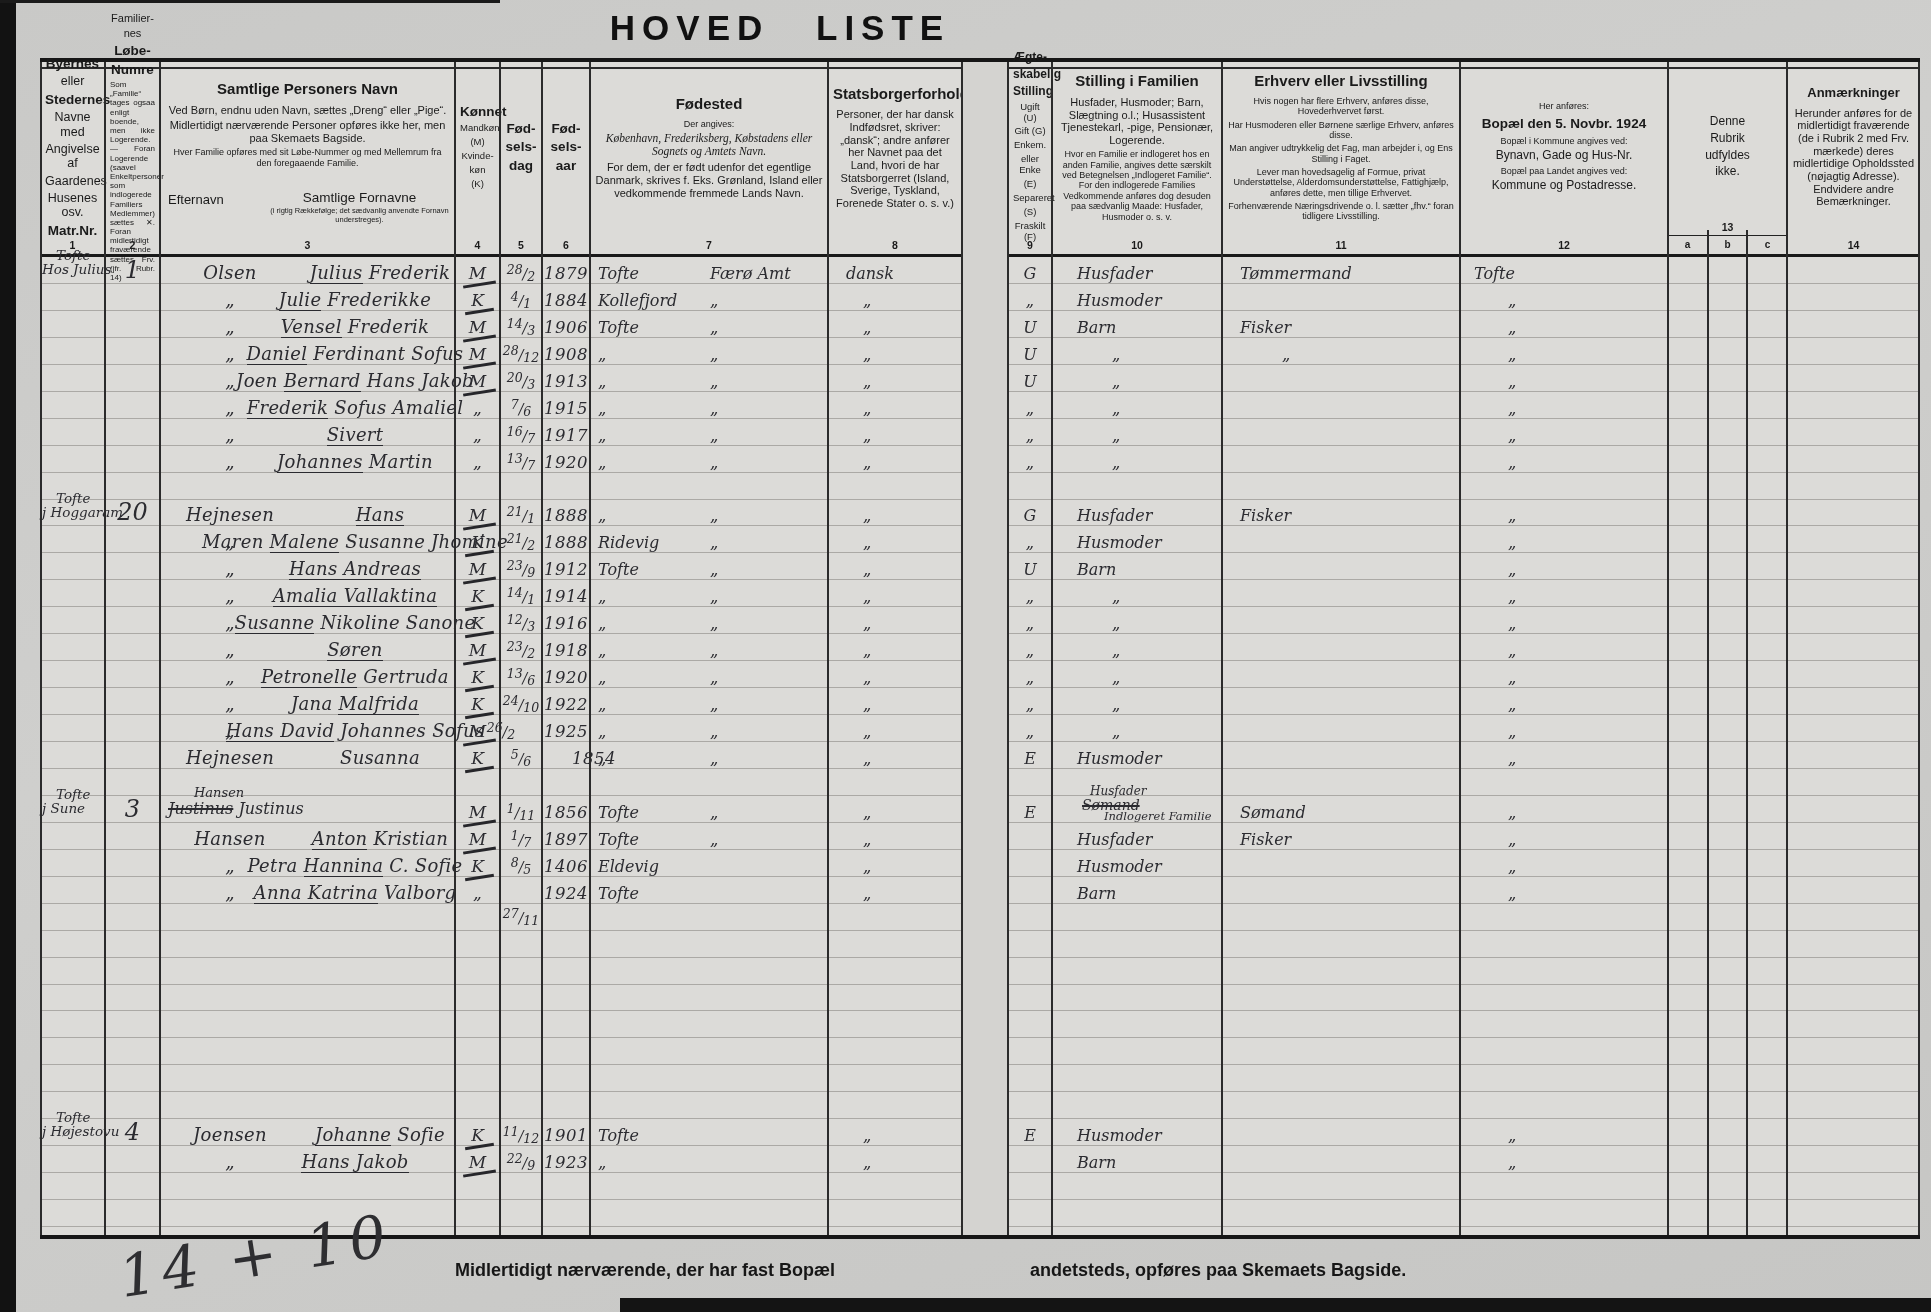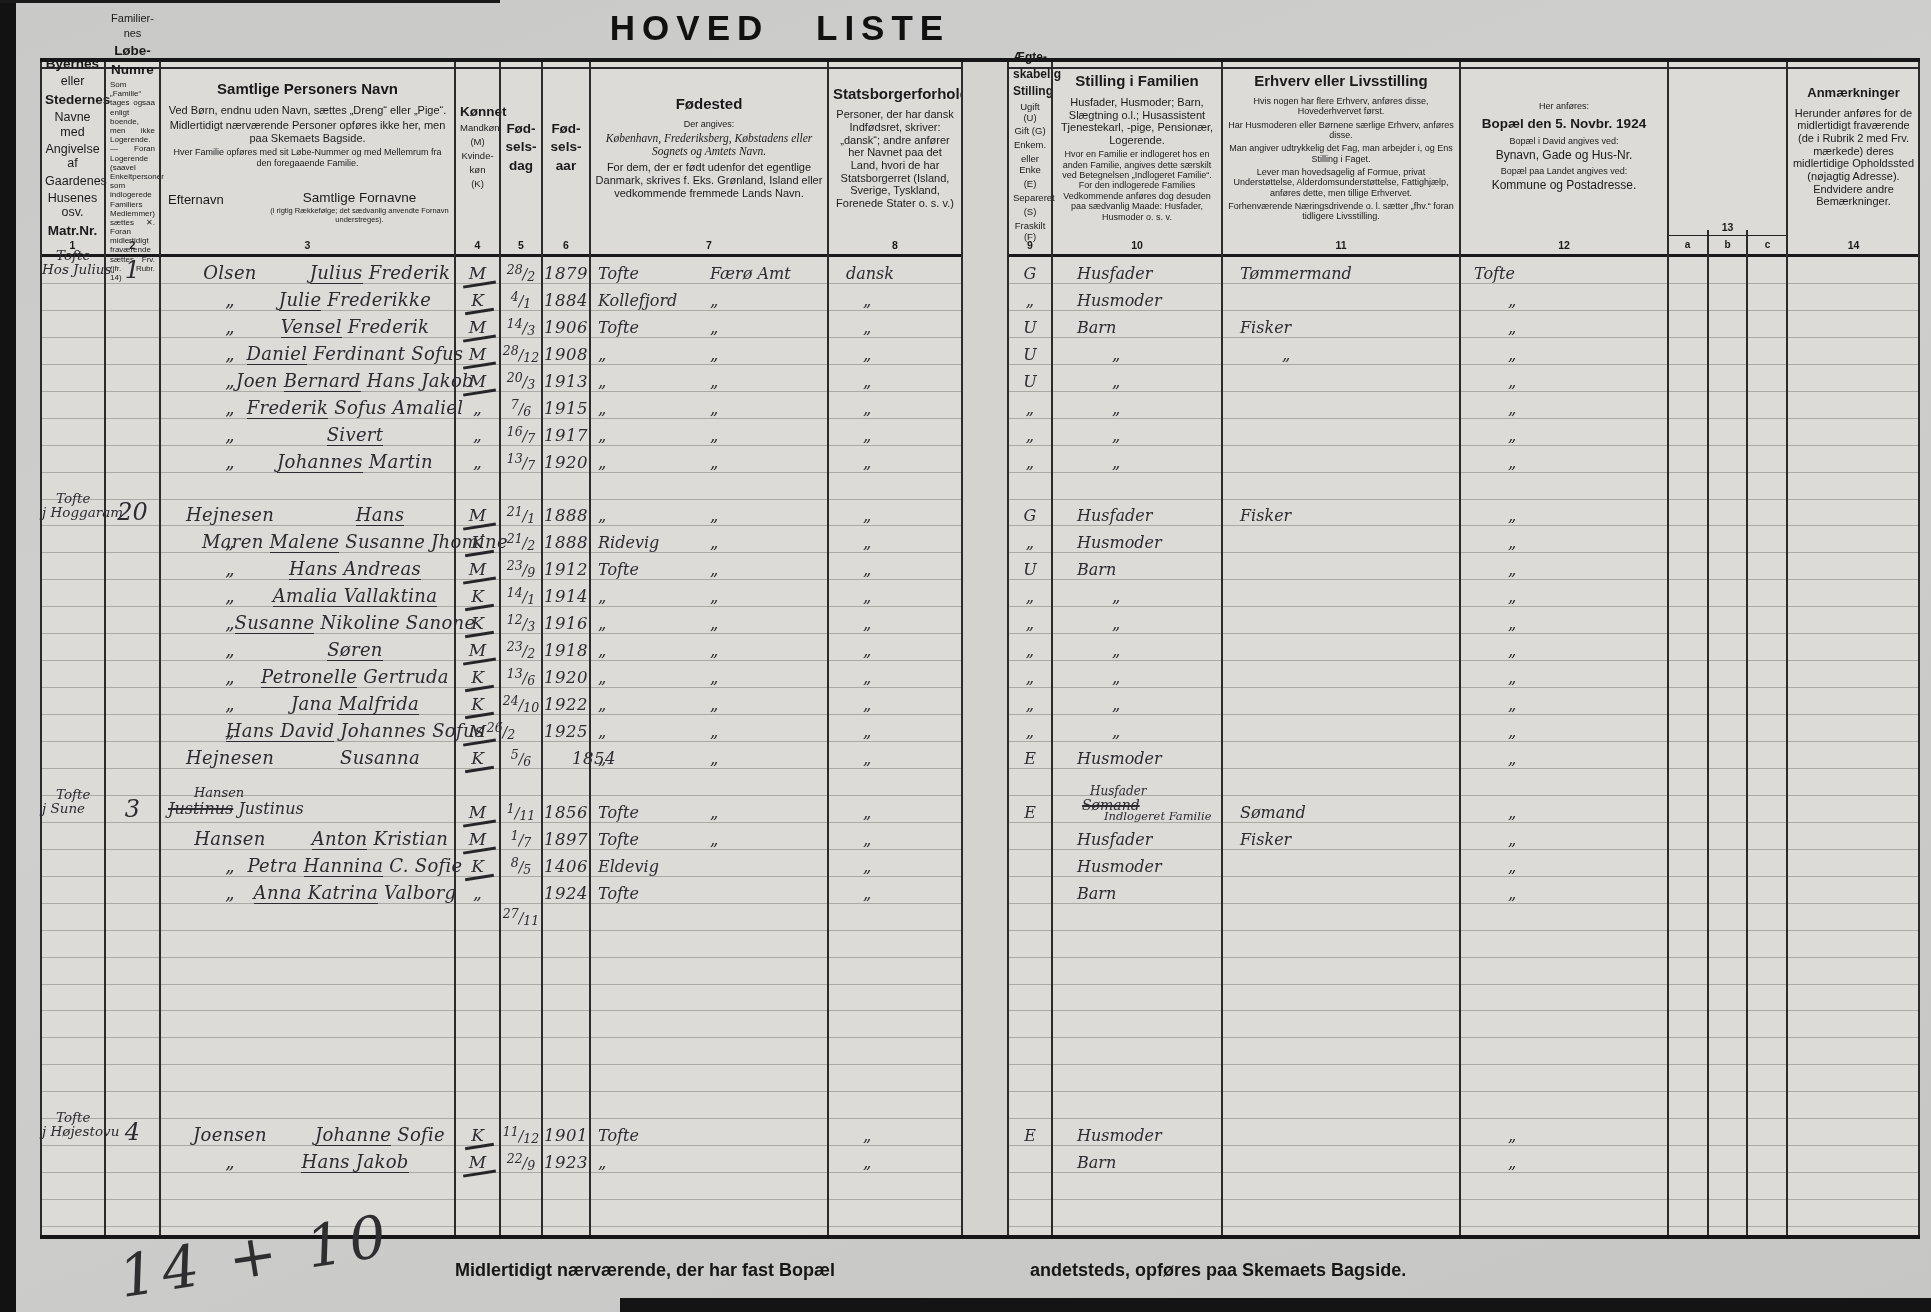--- a/index.html
+++ b/index.html
@@ -198,28 +198,34 @@
             <div class="p hx2">Man angiver udtrykkelig det Fag, man arbejder i, og Ens Stilling i Faget.</div>
             <div class="p hx2">Lever man hovedsagelig af Formue, privat Understøttelse, Alderdomsunderstøttelse, Fattighjælp, anføres dette, men tillige Erhvervet.</div>
             <div class="p hx2">Forhenværende Næringsdrivende o. l. sætter „fhv.“ foran tidligere Livsstilling.</div>
           </div>
           <div class="num">11</div>
         </div>
         <div class="hc" style="left: 1420px; width: 208px;">
           <div class="hcin">
             <div class="p hx2">Her anføres:</div>
             <div class="p hh2">Bopæl den 5. Novbr. 1924</div>
-            <div class="p hx2">Bopæl i David angives ved:</div>
+            <div class="p hx2">Bopæl i Kommune angives ved:</div>
             <div class="p hm2">Bynavn, Gade og Hus-Nr.</div>
             <div class="p hx2">Bopæl paa Landet angives ved:</div>
             <div class="p hm2">Kommune og Postadresse.</div>
           </div>
           <div class="num">12</div>
         </div>
         <div class="hc" style="left: 1628px; width: 119px;">
+          <div class="hcin">
+            <div class="p hm2">Denne</div>
+            <div class="p hm2">Rubrik</div>
+            <div class="p hm2">udfyldes</div>
+            <div class="p hm2">ikke.</div>
+          </div>
           <div class="num13">13</div>
           <div class="abc">
             <div>a</div>
             <div style="border-left: 1px solid rgb(34, 34, 34);">b</div>
             <div style="border-left: 1px solid rgb(34, 34, 34);">c</div>
           </div>
         </div>
         <div class="hc" style="left: 1747px; width: 133px;">
           <div class="hcin">
             <div class="p hh3">Anmærkninger</div>

